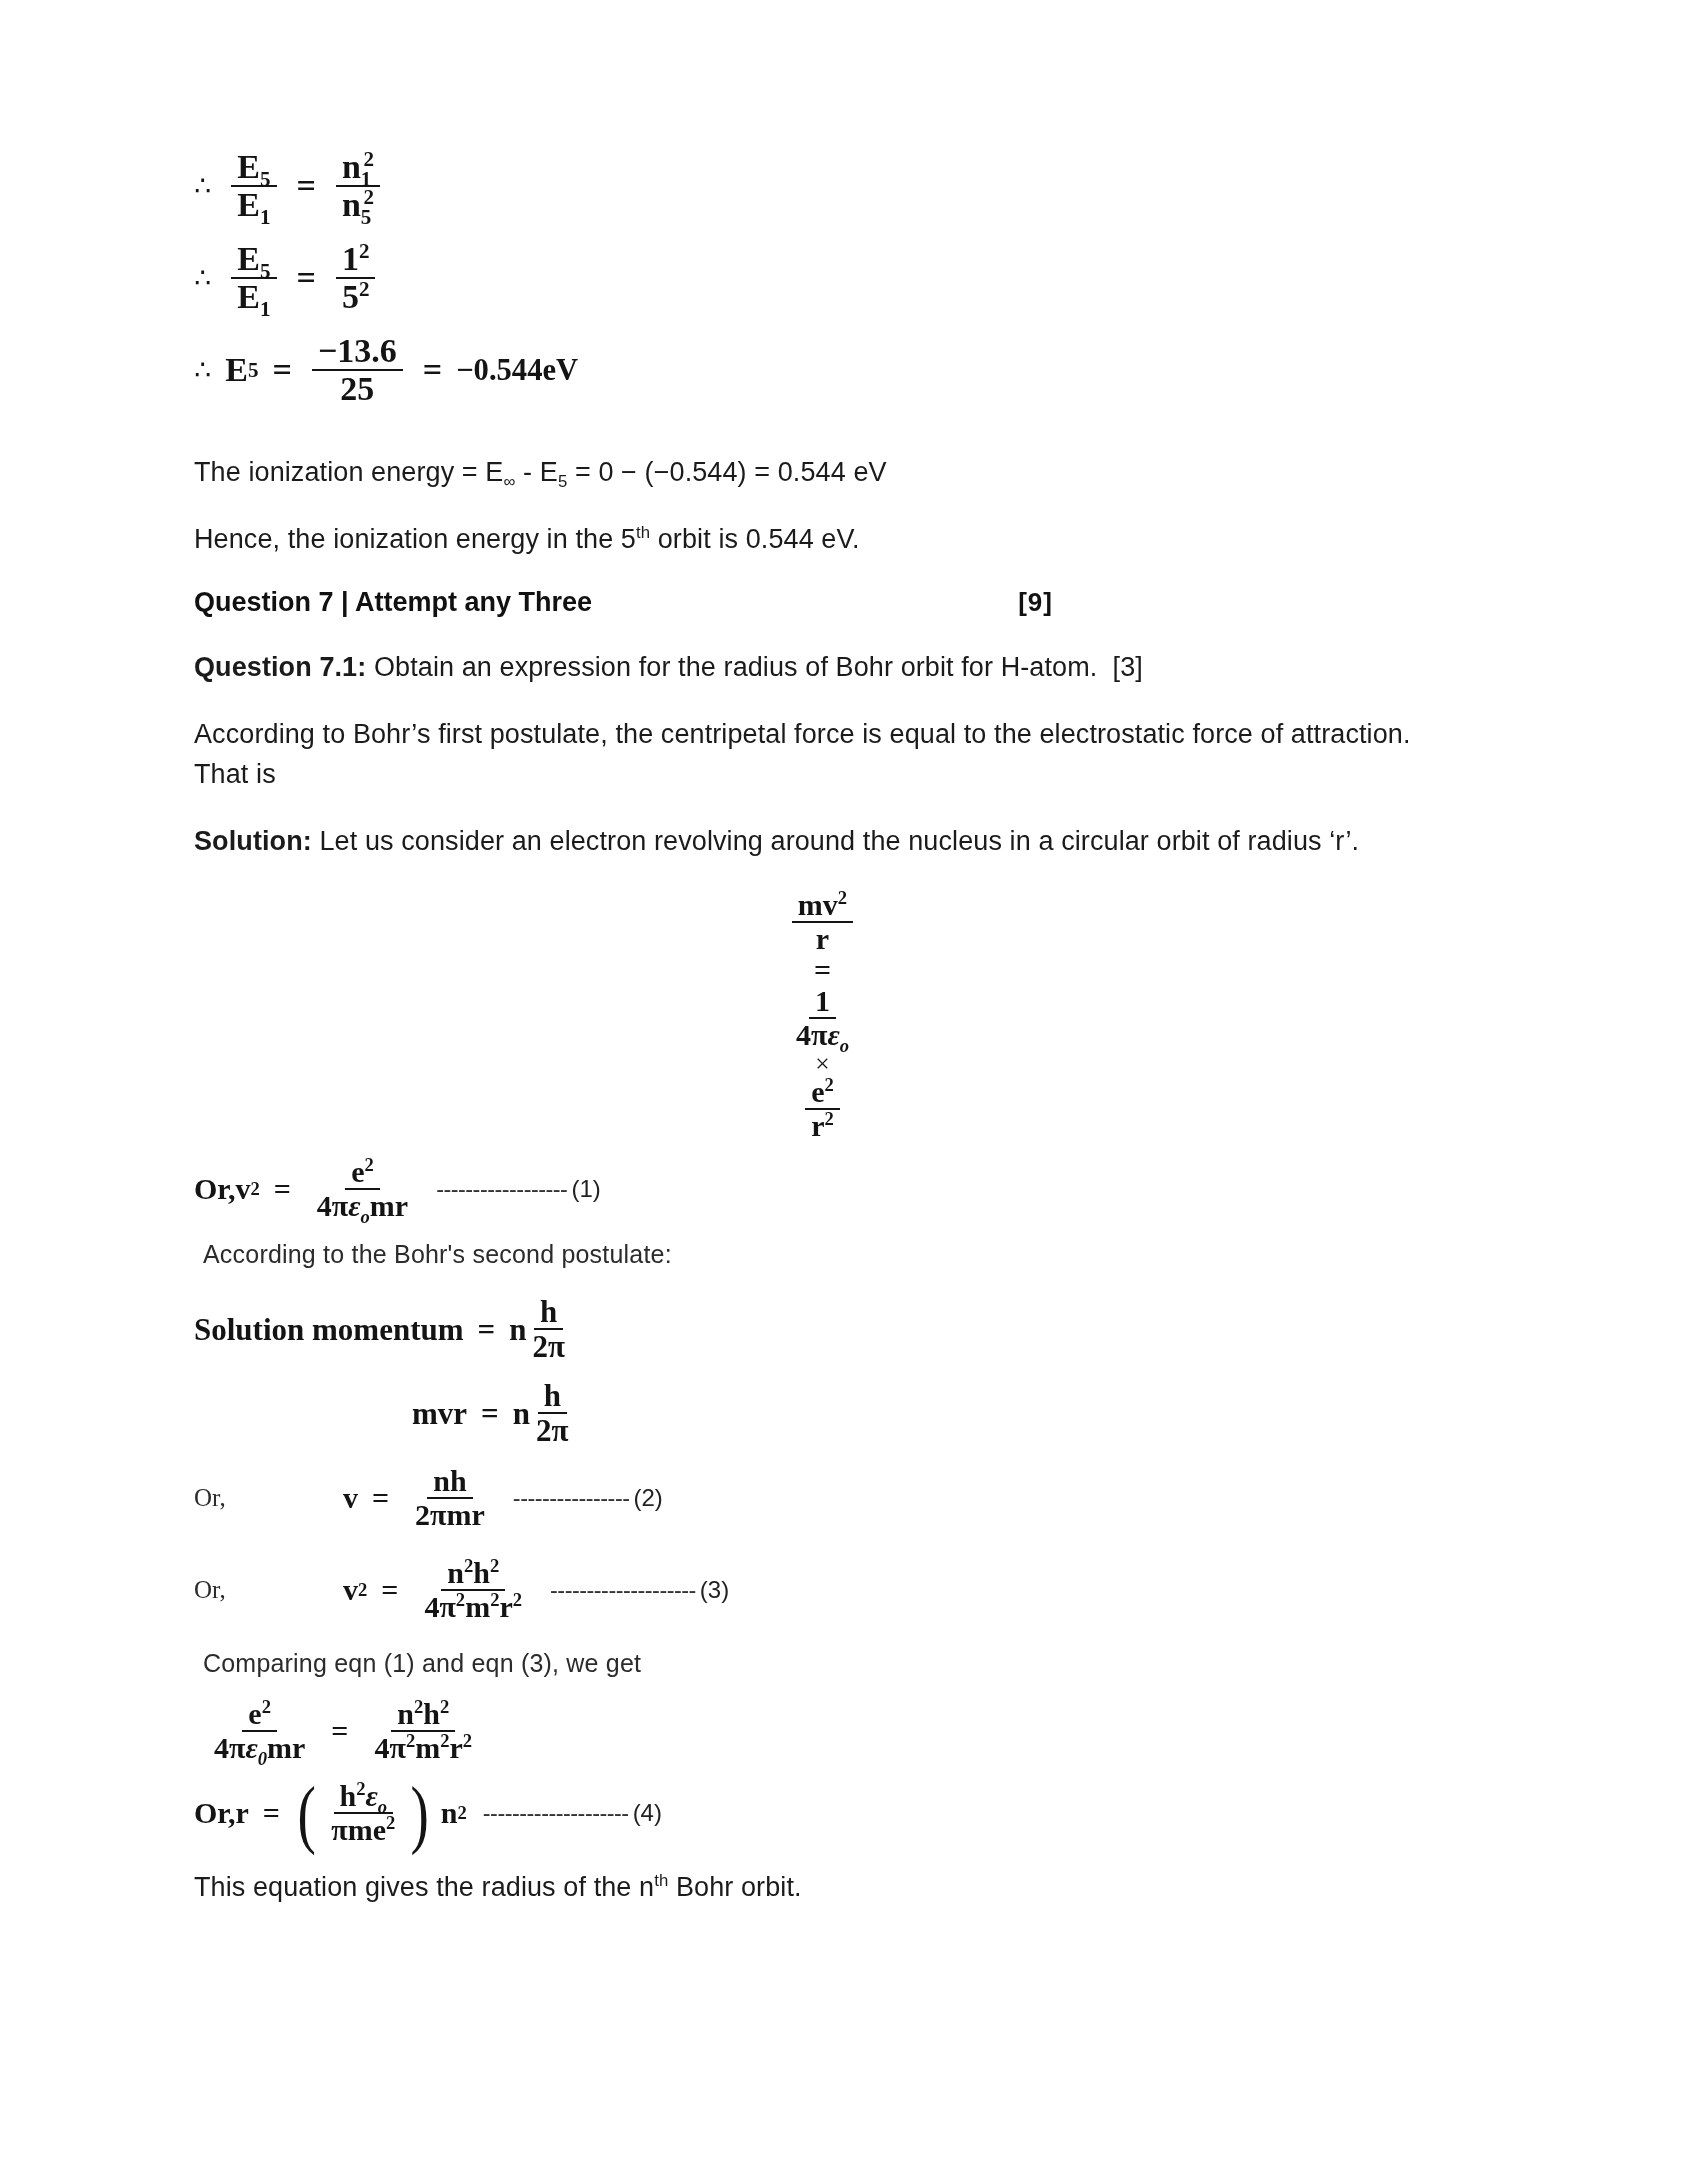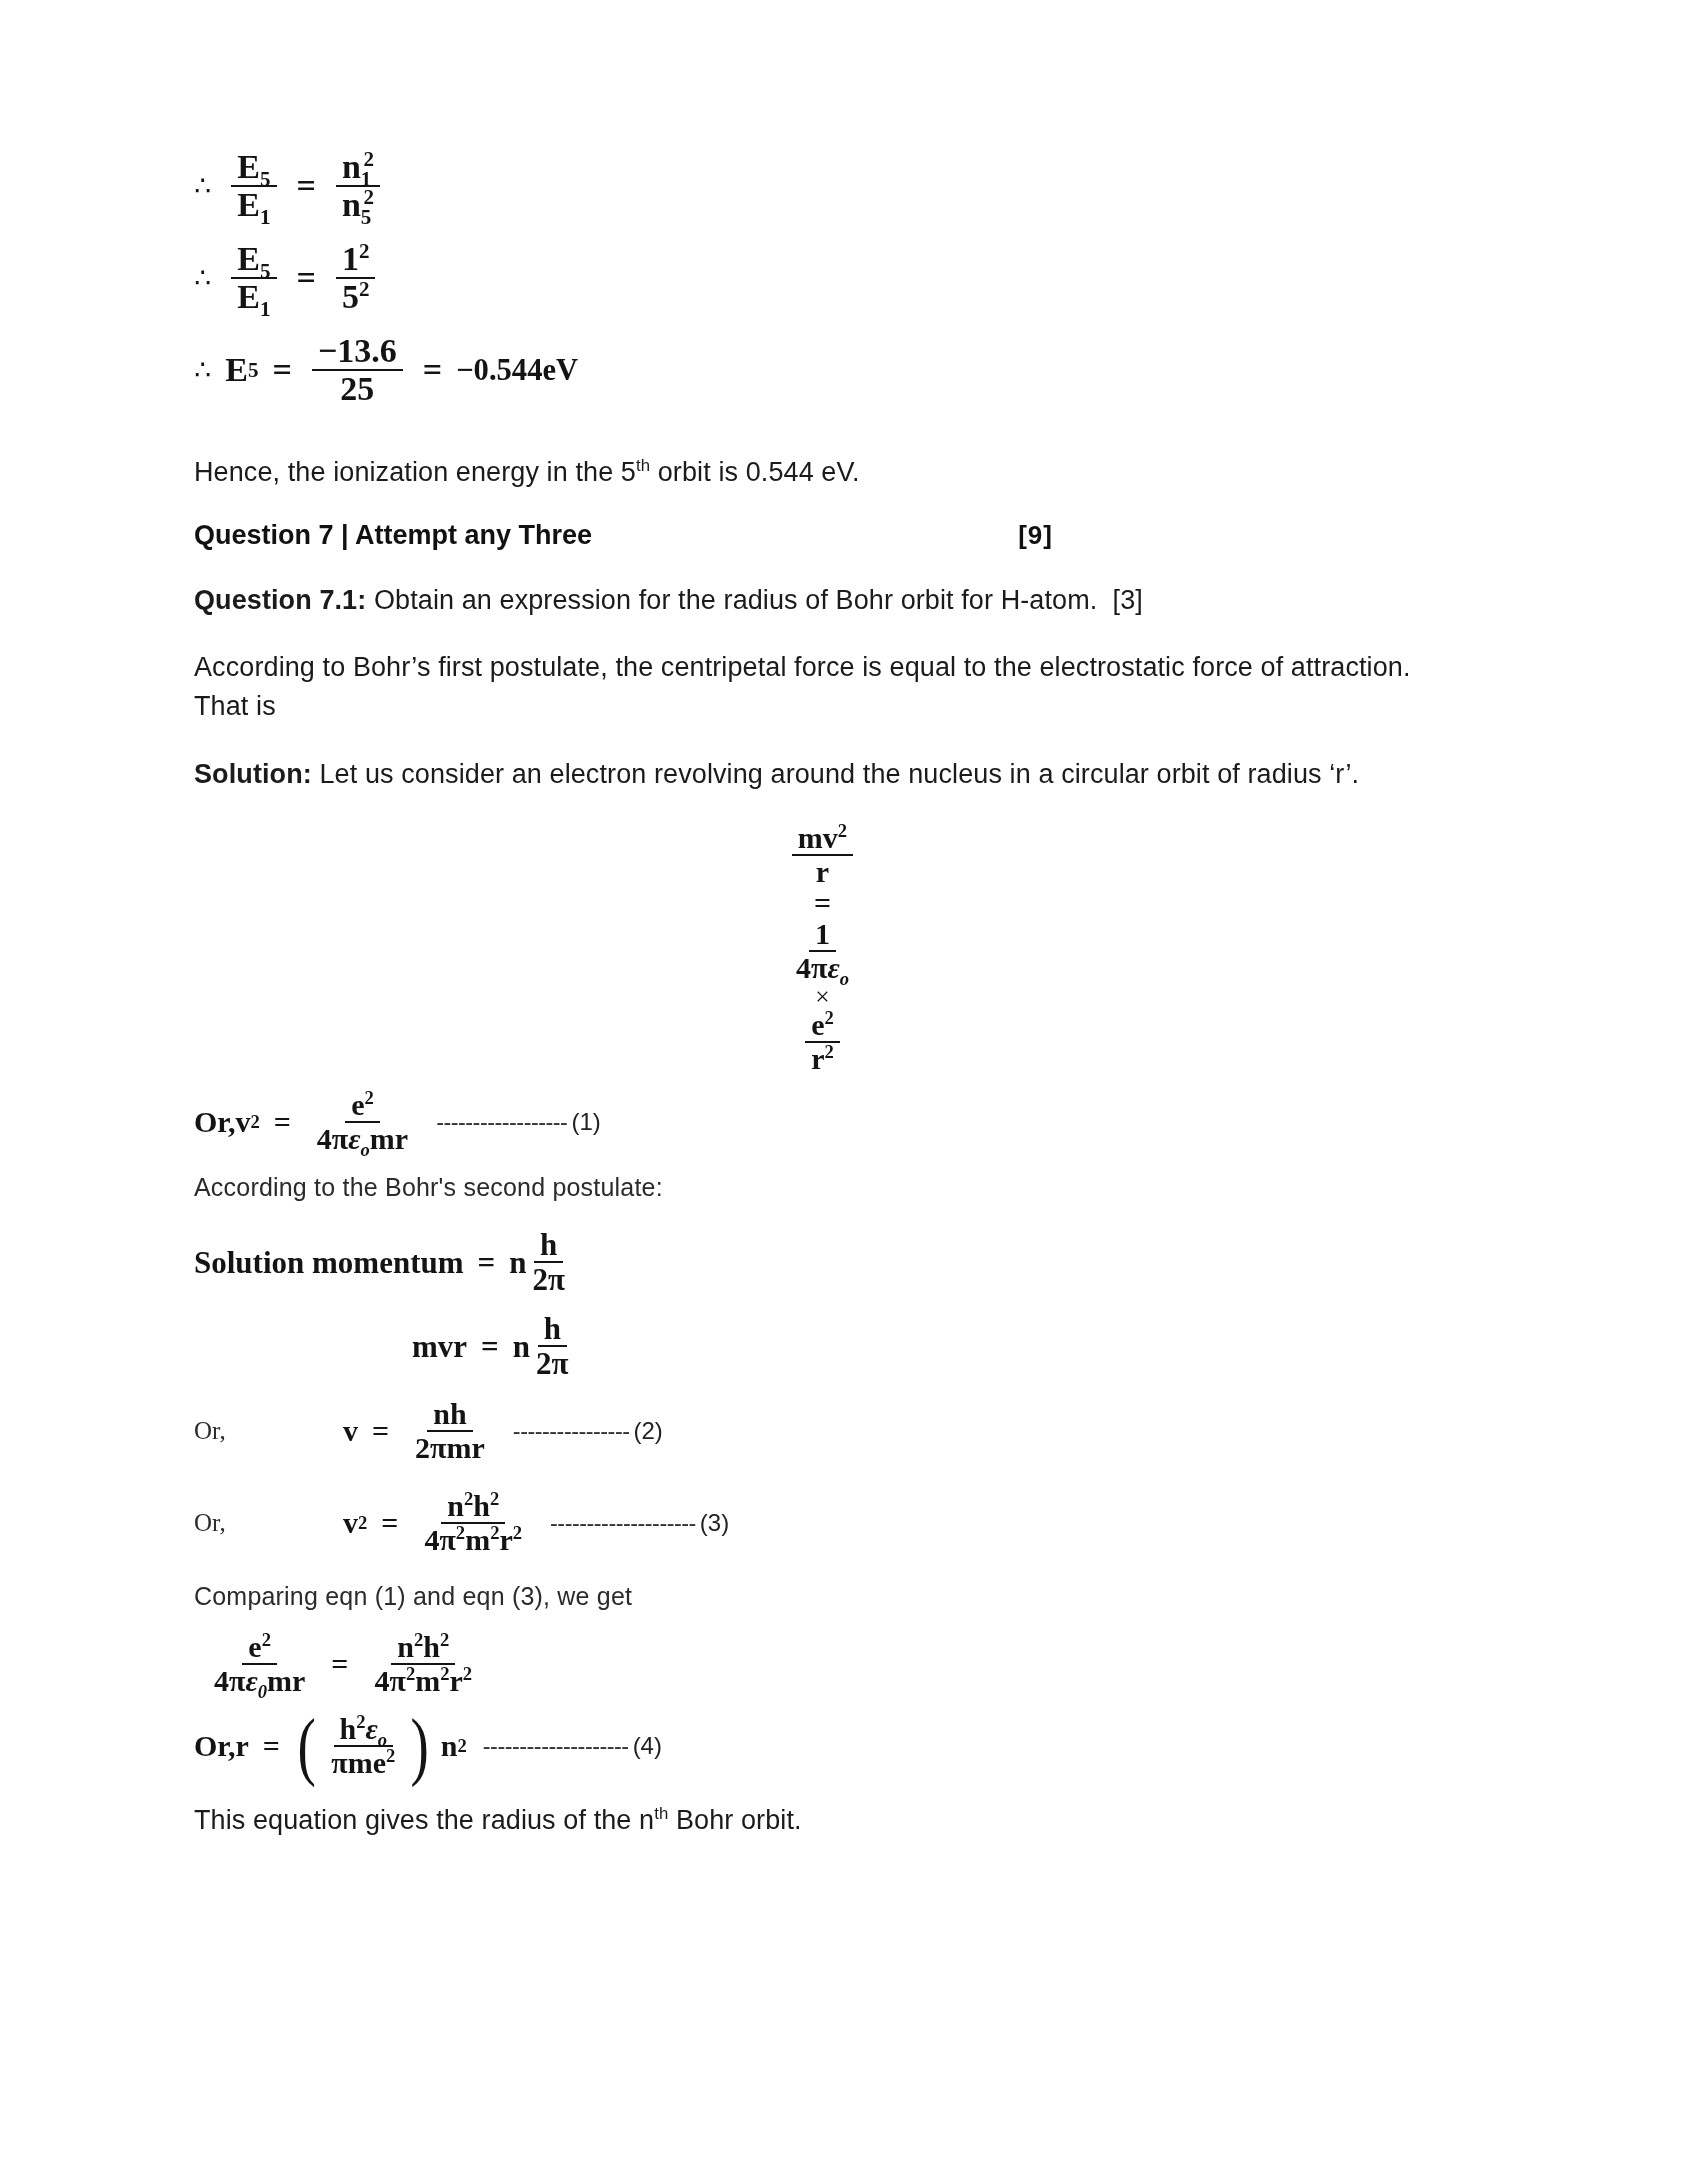--- a/index.html
+++ b/index.html
@@ -113,21 +113,21 @@
     transform: scaleX(0.72);
     color: #141414;
   }
   .ital { font-style: italic; }
 
   
   .sansnote {
     font-family: "Liberation Sans", sans-serif;
     font-size: 25px;
     color: #2b2b2b;
-    margin: 0 0 26px 0;
+    margin: 0 0 26px 9px;
     letter-spacing: 0.2px;
   }
 
   .eqrow {
     display: flex;
     align-items: center;
     margin-bottom: 26px;
   }
   .orlabel {
     font-family: Liberation Serif, serif;
@@ -177,20 +177,21 @@
         <span class="msub">5</span>
     <span class="eq">=</span>
     <span class="frac">
       <span class="num">−13.6</span>
       <span class="den">25</span>
     </span>
     <span class="eq">=</span>
     <span style="font-size:0.9em">−0.544eV</span>
   </div>
 
+  <p class="para"><span>The ionization energy = E</span><sub>∞</sub><span> - E</span><sub>5</sub><span> = 0 − (−0.544) = 0.544 eV</span></p>
 
   <p class="para"><span>Hence, the ionization energy in the 5</span><sup>th</sup><span> orbit is 0.544 eV.</span></p>
 
   <div class="headrow">
     <span class="h-title">Question 7 | Attempt any Three</span>
     <span class="h-marks">[9]</span>
   </div>
 
   <p class="para"><span class="bold">Question 7.1:</span><span> Obtain an expression for the radius of Bohr orbit for H-atom.</span>&nbsp;&nbsp;<span>[3]</span></p>
 

